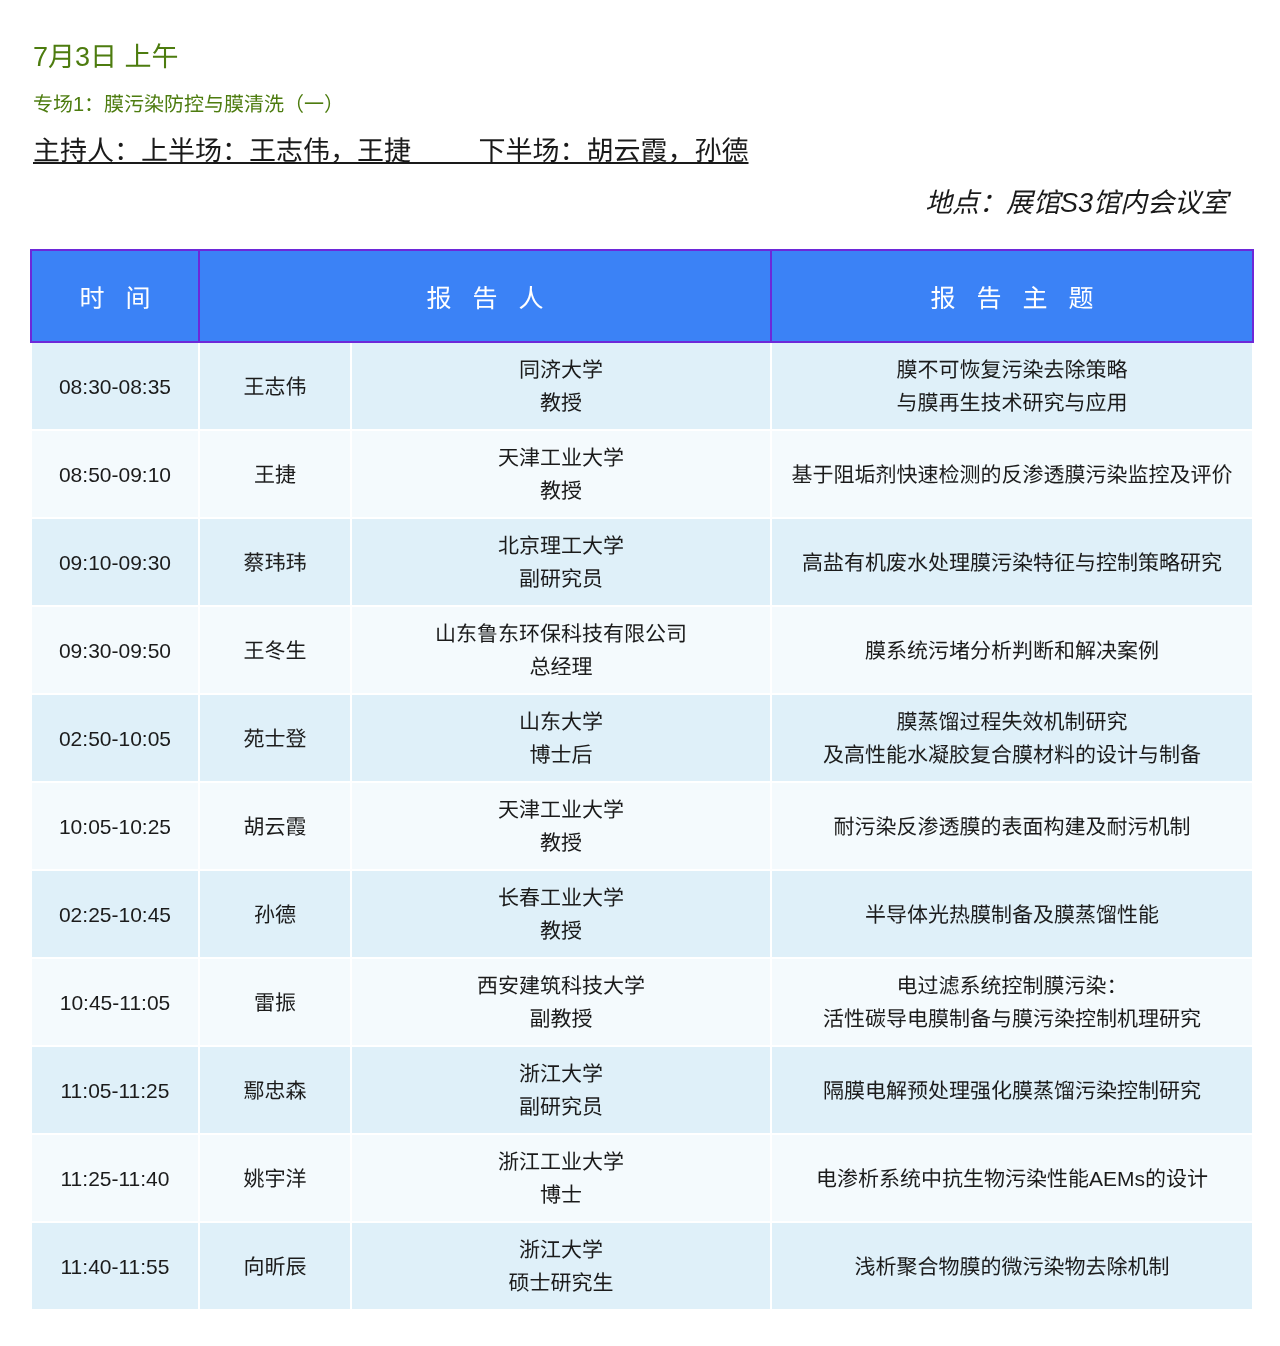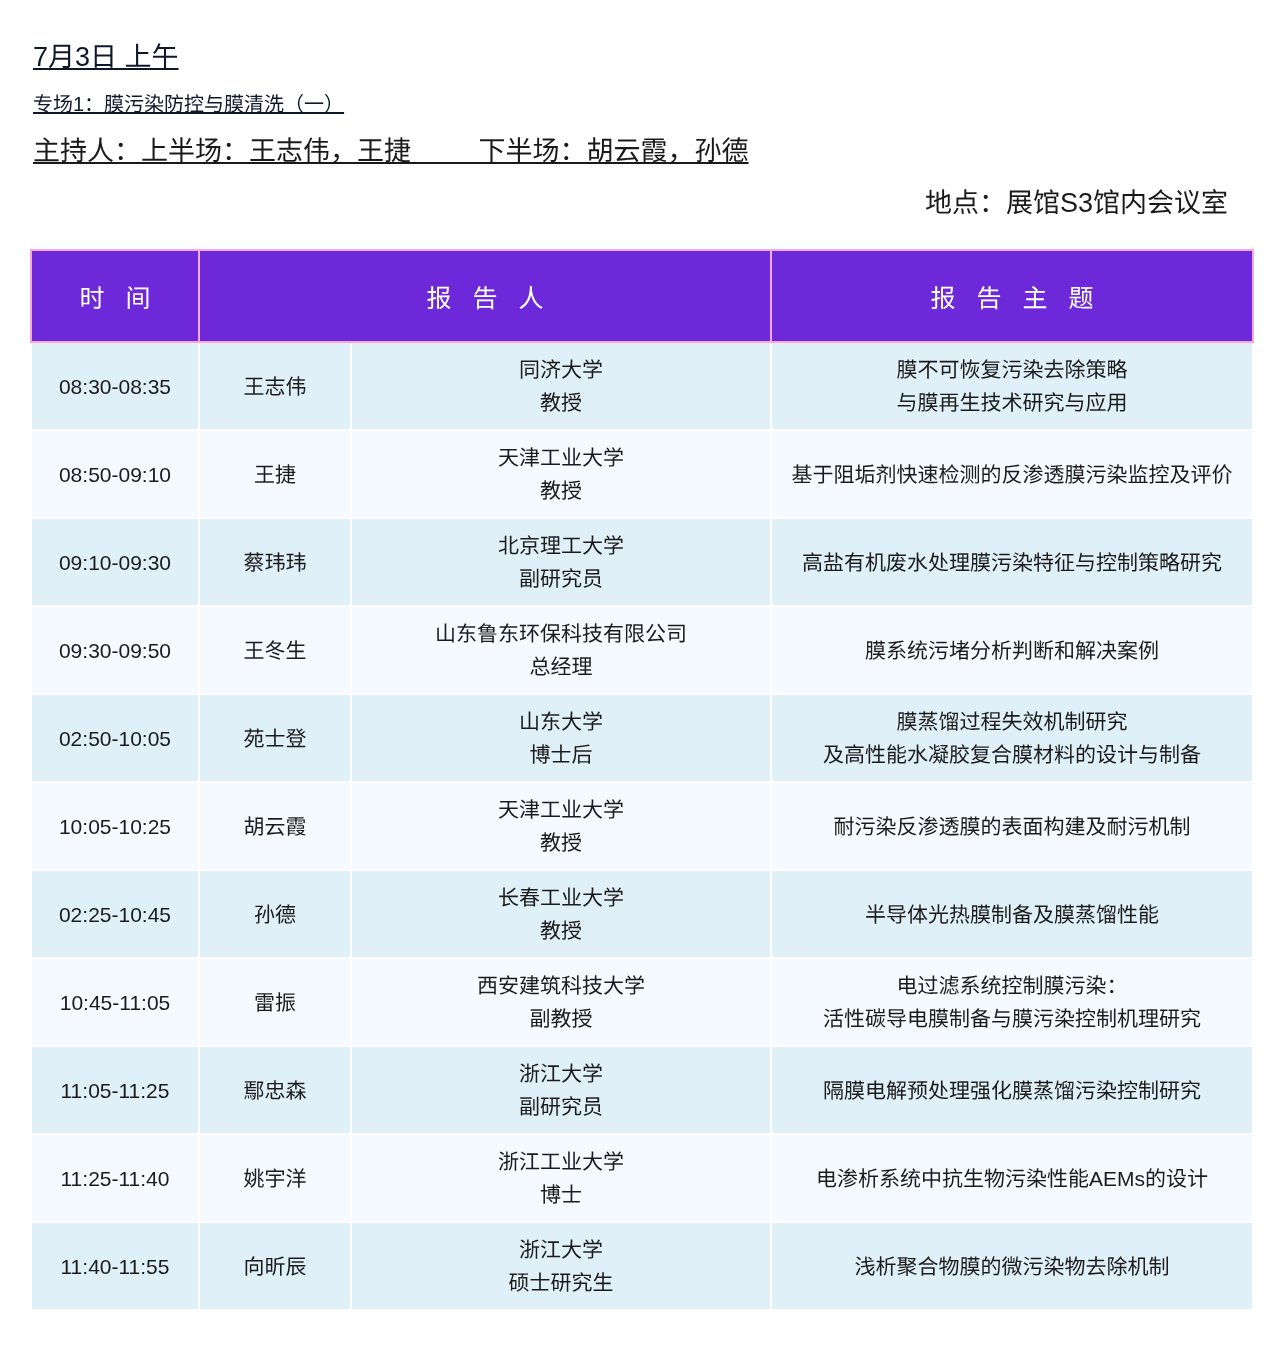--- a/index.html
+++ b/index.html
@@ -20,56 +20,56 @@
     height: 1346px;
     box-sizing: border-box;
     padding: 34px 30px 0 30px;
   }
   .header-block {
     margin: 0 0 0 3px;
   }
   .hdr-line {
     font-size: 27px;
     line-height: 47px;
-    color: #0f172a;
+    color: #4d7c0f;
     white-space: pre;
-    text-decoration: underline;
   }
   .hdr-line.sub {
     font-size: 20px;
   }
   .hdr-host {
     font-size: 27px;
     line-height: 47px;
     white-space: pre;
     text-decoration: underline;
   }
   .hdr-venue {
     font-size: 27px;
     line-height: 47px;
     text-align: right;
     padding-right: 22px;
     margin-top: 5px;
     white-space: pre;
+    font-style: italic;
   }
   table.schedule {
     margin-top: 22px;
     border-collapse: collapse;
     width: 1222px;
     table-layout: fixed;
   }
   table.schedule th {
-    background: #6d28d9;
+    background: #3b82f6;
     color: #ffffff;
     font-size: 25px;
     font-weight: normal;
     letter-spacing: 7px;
     text-indent: 7px;
     height: 88px;
-    border: 2px solid #f9a8d4;
+    border: 2px solid #6d28d9;
   }
   table.schedule td {
     border: 2px solid #ffffff;
     text-align: center;
     font-size: 21px;
     color: #1b1b1b;
     line-height: 33px;
     padding: 10px 8px;
     vertical-align: middle;
   }

